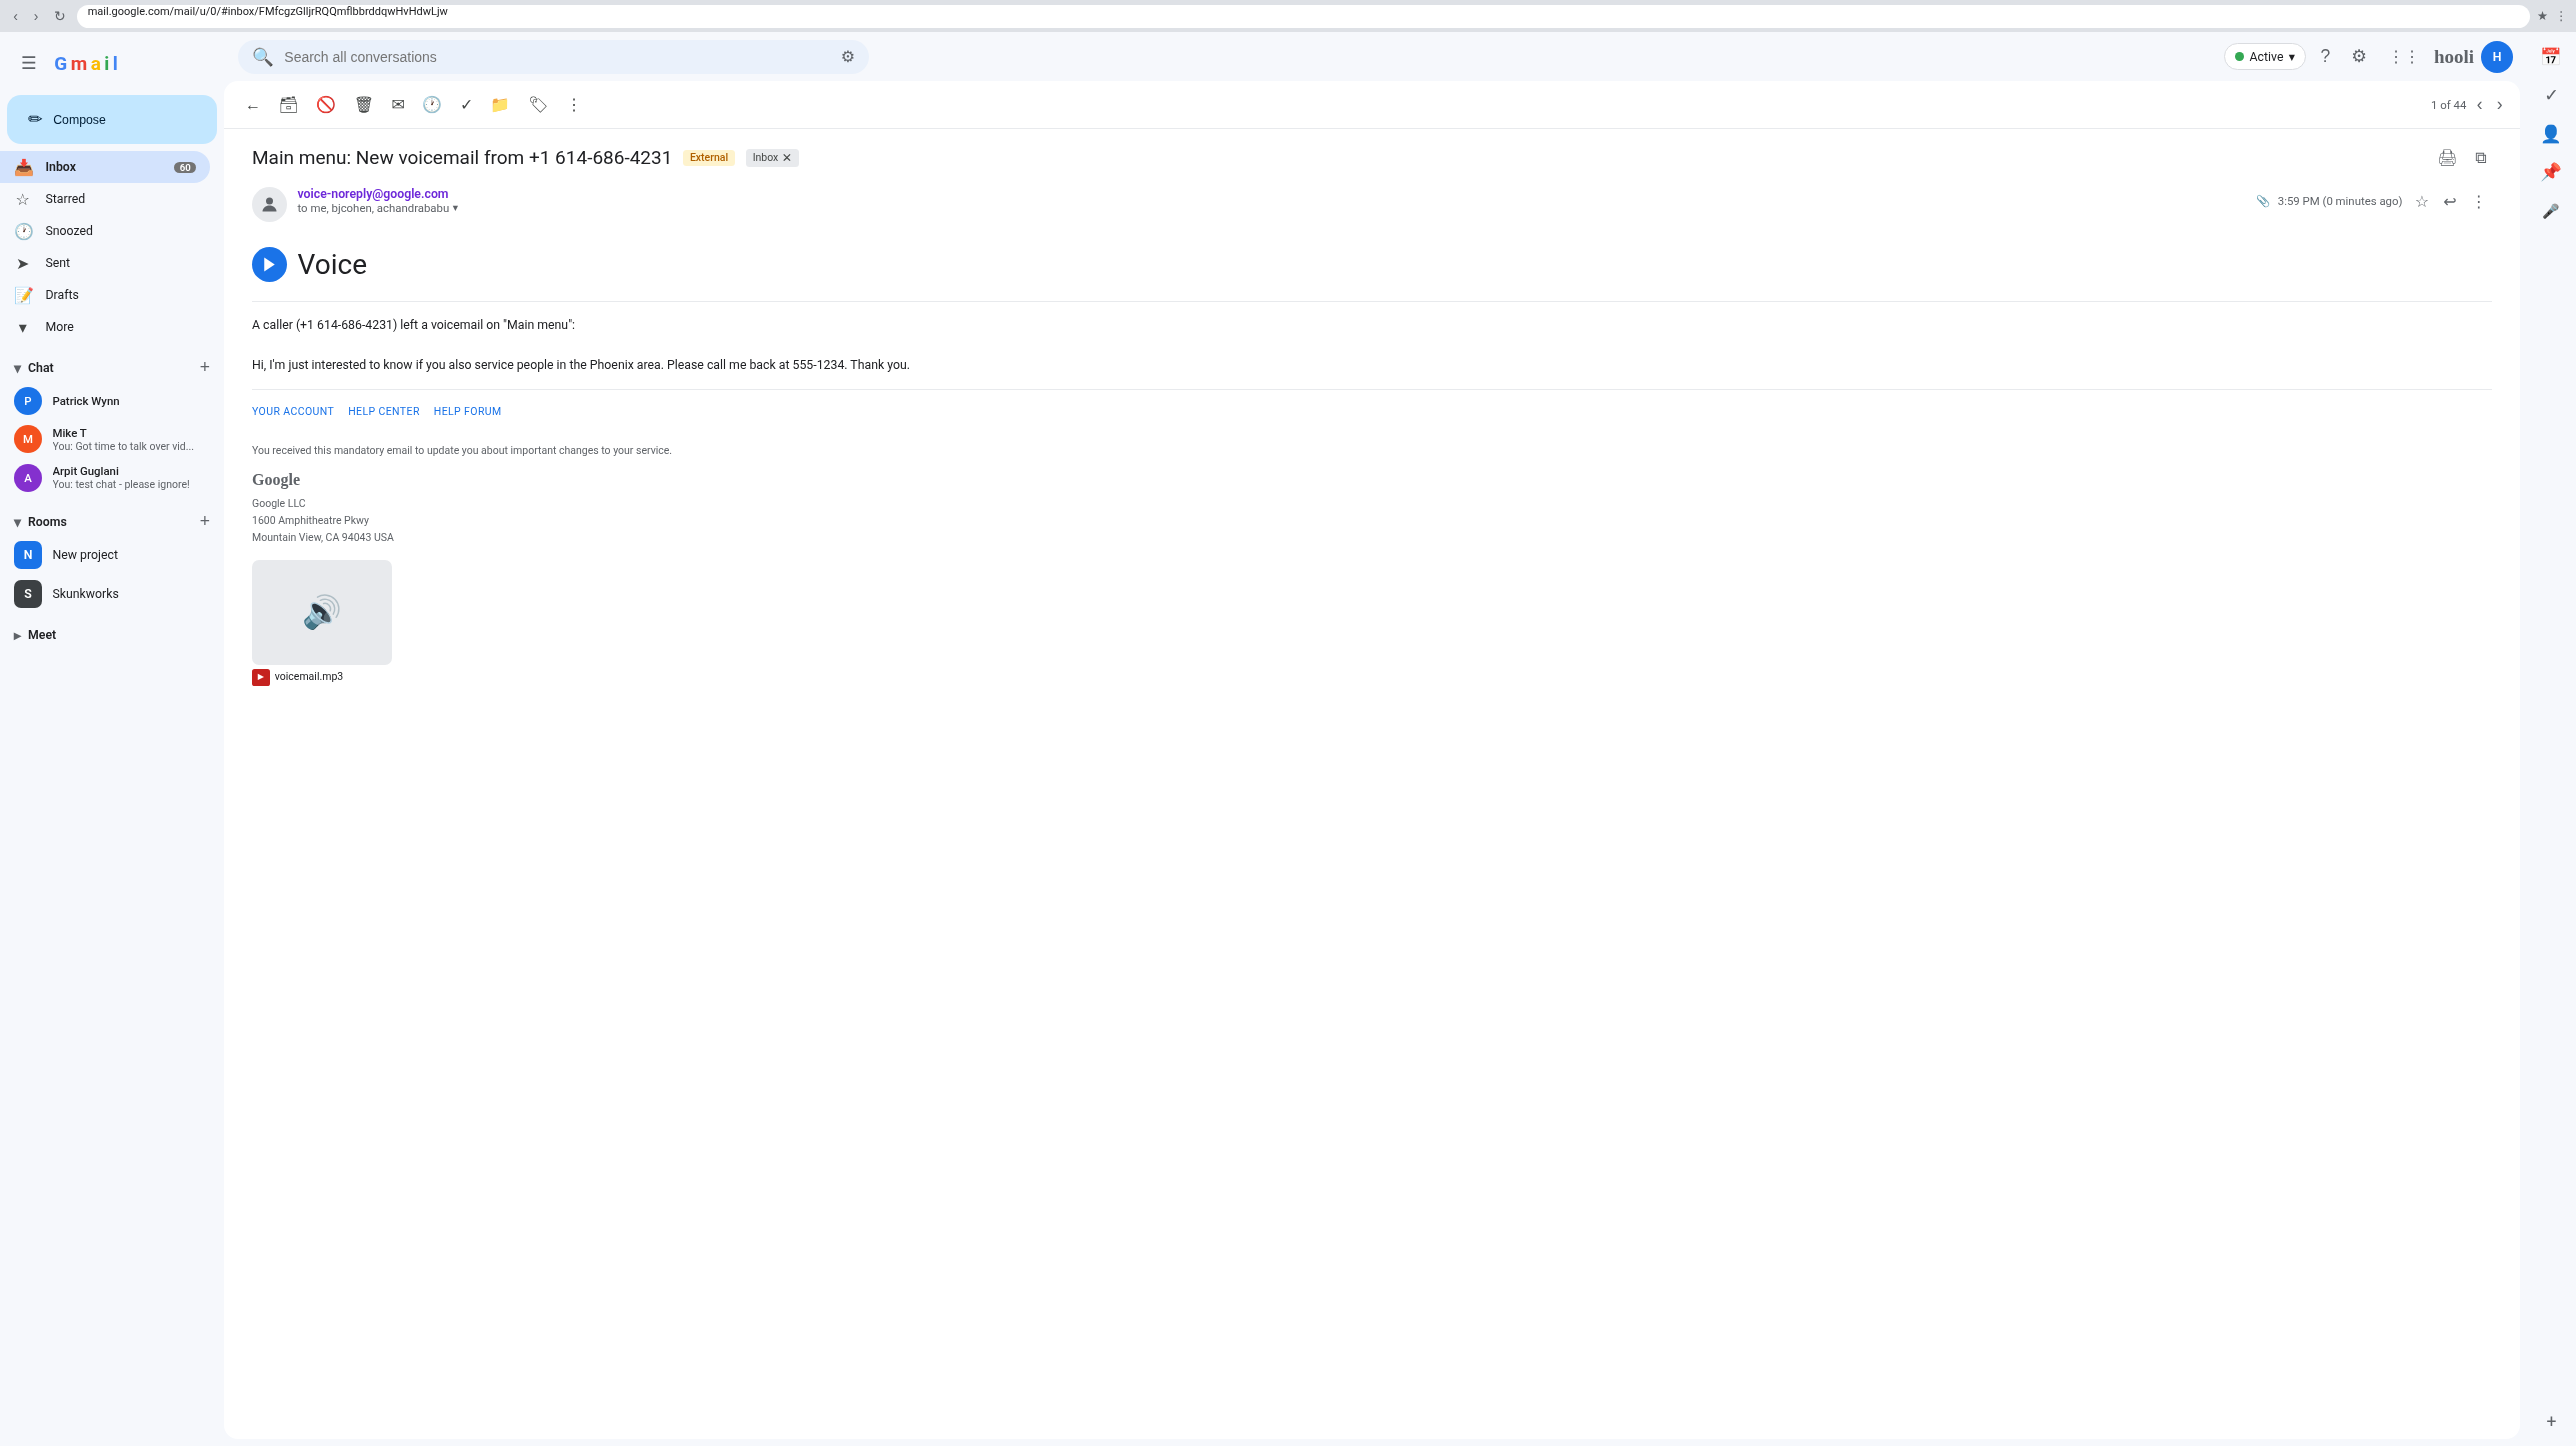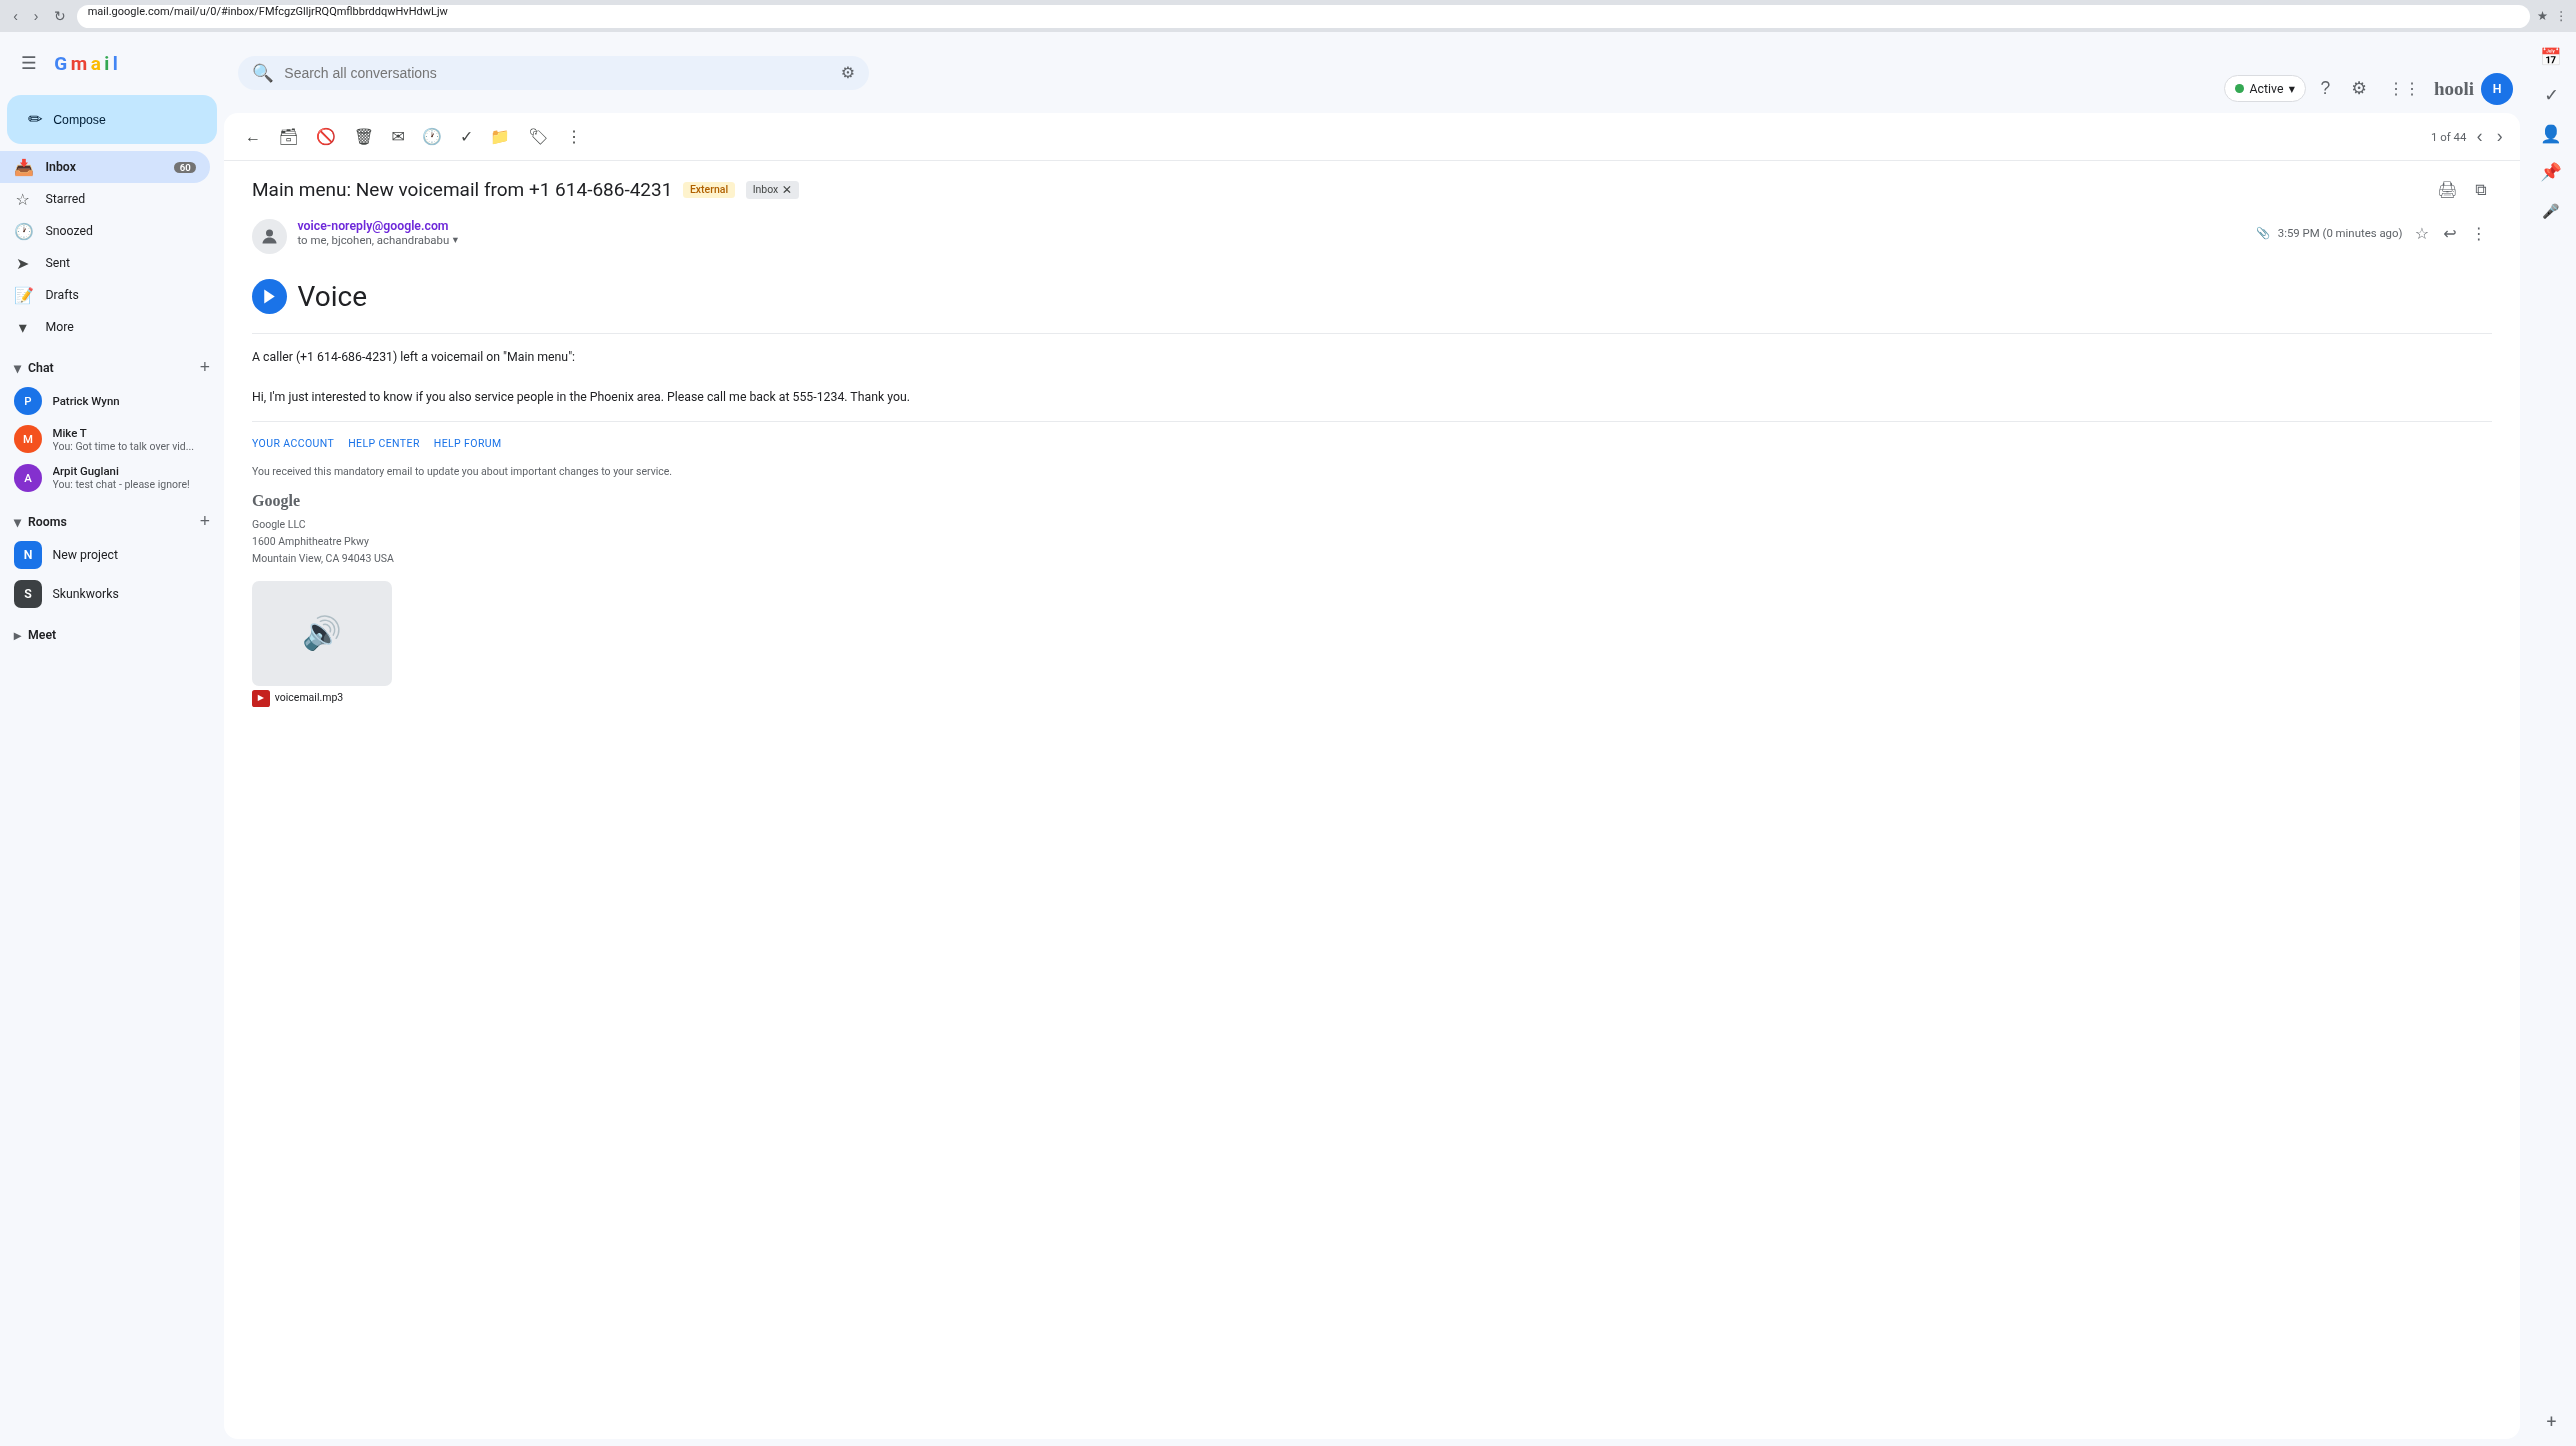--- a/index.html
+++ b/index.html
@@ -212,21 +212,20 @@
       color: #202124;
       flex: 1;
       outline: none;
     }
     .search-filter-btn { background: none; border: none; cursor: pointer; color: #5f6368; font-size: 16px; }
     .topbar-right {
       display: flex;
       align-items: center;
       gap: 7px;
       margin-left: auto;
-      margin-top: 32px;
     }
     .topbar-btn {
       background: none;
       border: none;
       cursor: pointer;
       color: #5f6368;
       font-size: 17.5px;
       padding: 7px;
       border-radius: 50%;
     }
@@ -380,21 +379,21 @@
       border-radius: 50%;
       background: #1a73e8;
       display: flex;
       align-items: center;
       justify-content: center;
     }
     .voice-title { font-size: 28px; font-weight: 400; color: #202124; }
 
     .email-divider { border: none; border-top: 0.9px solid #e8eaed; margin: 14px 0; }
 
-    .email-links { display: flex; gap: 14px; margin-bottom: 11px; }
+    .email-links { display: flex; gap: 14px; margin-bottom: 22px; }
     .email-link { color: #1a73e8; font-size: 10.5px; text-decoration: none; text-transform: uppercase; letter-spacing: 0.4px; cursor: pointer; }
 
     .email-footer-text { font-size: 10.5px; color: #5f6368; margin-bottom: 7px; }
     .google-logo { font-size: 16px; font-weight: 700; color: #5f6368; font-family: serif; margin-bottom: 3.5px; }
     .email-address-block { font-size: 10.5px; color: #5f6368; line-height: 1.6; }
 
     .attachment-area { margin-top: 14px; }
     .attachment-preview {
       width: 140px;
       height: 105px;

